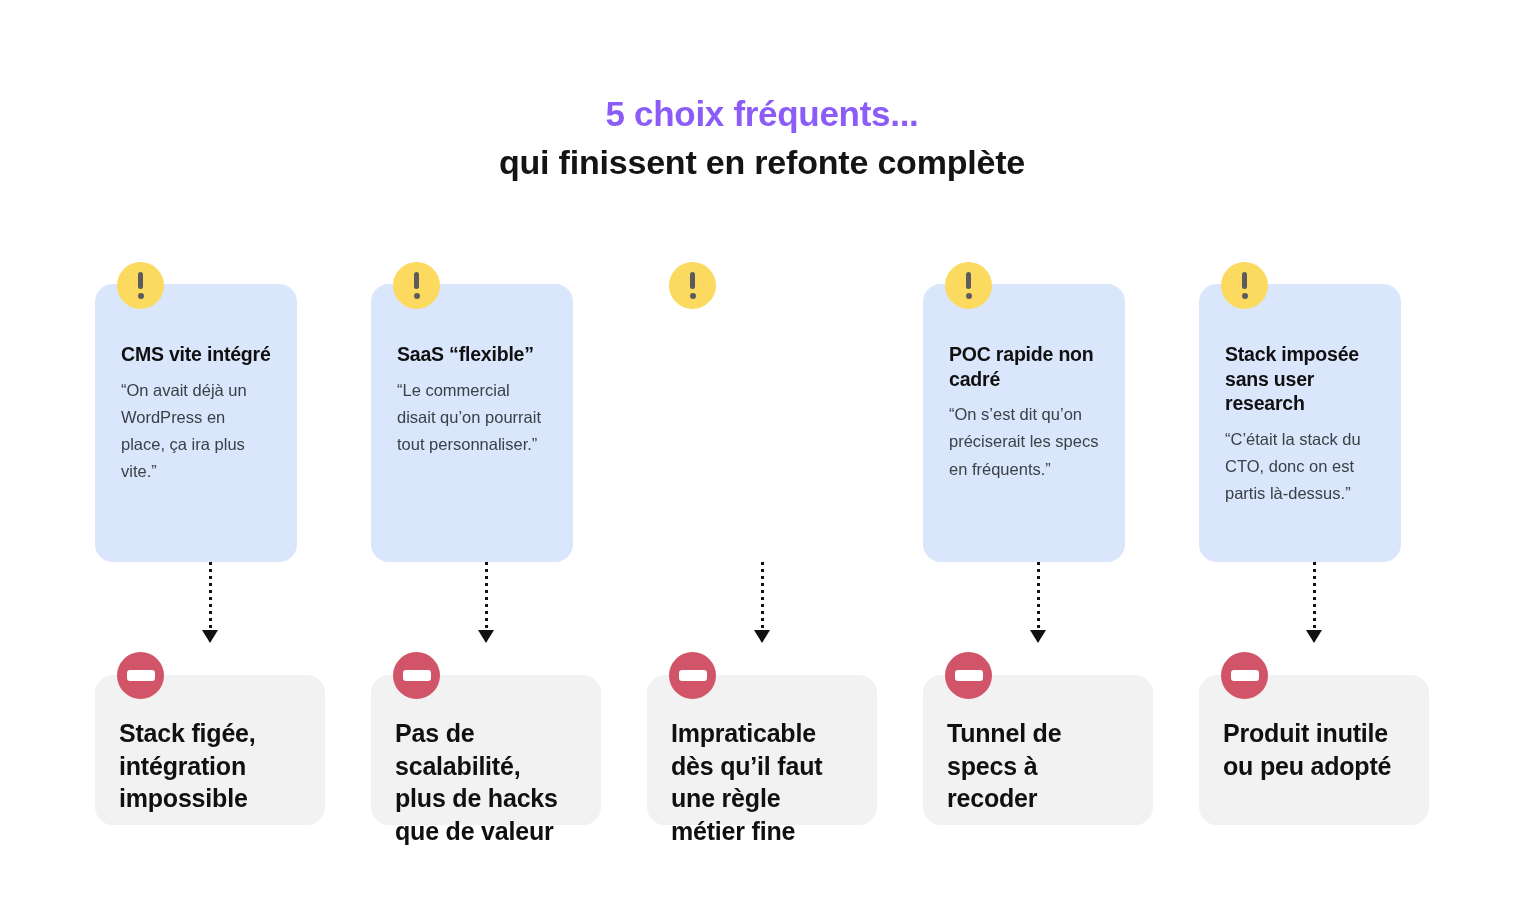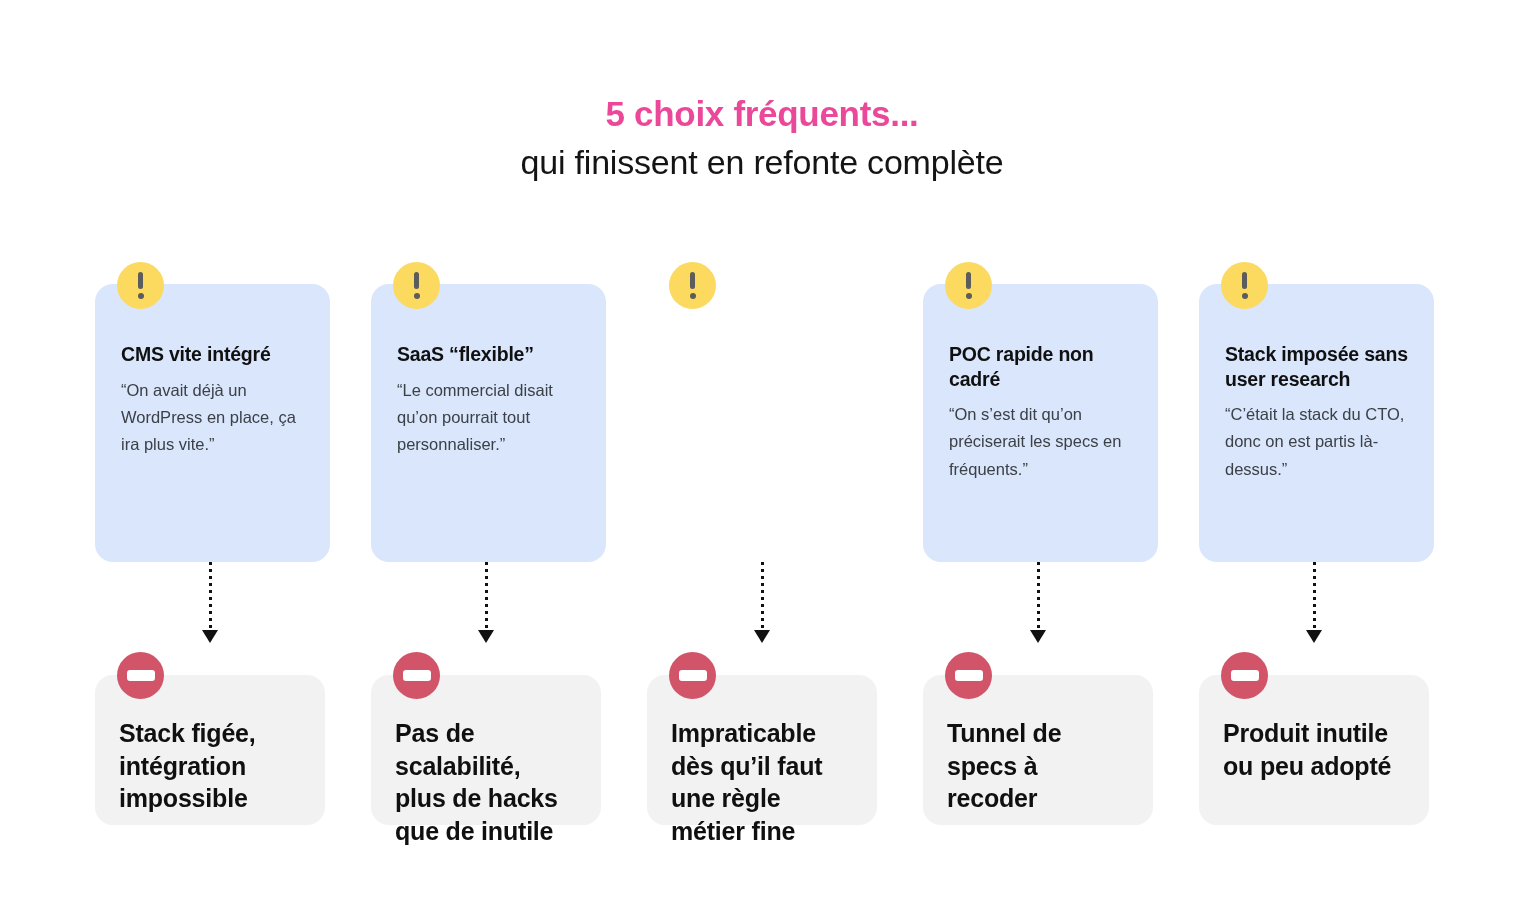--- a/index.html
+++ b/index.html
@@ -23,27 +23,27 @@
   .heading {
     position: absolute;
     top: 92px;
     left: 0;
     width: 1524px;
     text-align: center;
   }
   .heading h1 {
     font-size: 35px;
     font-weight: 700;
-    color: #ec4899;
+    color: #8b5cf6;
     letter-spacing: -0.3px;
     line-height: 1.25;
   }
   .heading h2 {
     font-size: 34px;
-    font-weight: 400;
+    font-weight: 700;
     color: #141414;
     letter-spacing: -0.2px;
     line-height: 1.35;
     margin-top: 4px;
   }
 
   
   .columns {
     position: absolute;
     top: 262px;
@@ -59,21 +59,21 @@
     position: relative;
     width: 230px;
     height: 580px;
   }
 
   
   .choice-card {
     position: absolute;
     top: 22px;
     left: 0;
-    width: 235px;
+    width: 202px;
     height: 278px;
     background: #d9e6fb;
     border-radius: 18px;
     padding: 58px 26px 20px 26px;
   }
   .choice-title {
     font-size: 19.5px;
     font-weight: 700;
     color: #101010;
     line-height: 1.26;
@@ -233,21 +233,21 @@
       </div>
       <div class="warn-icon">
         <span class="bang-bar"></span>
         <span class="bang-dot"></span>
       </div>
       <div class="connector">
         <span class="dots"></span>
         <span class="head"></span>
       </div>
       <div class="outcome-card">
-        <div class="outcome-title">Pas de scalabilité, plus de hacks que de inutile</div>
+        <div class="outcome-title">Pas de scalabilité, plus de hacks que de valeur</div>
       </div>
       <div class="stop-icon">
         <span class="bar"></span>
       </div>
     </div>
 
     <div class="column">
       <div class="warn-icon">
         <span class="bang-bar"></span>
         <span class="bang-dot"></span>

